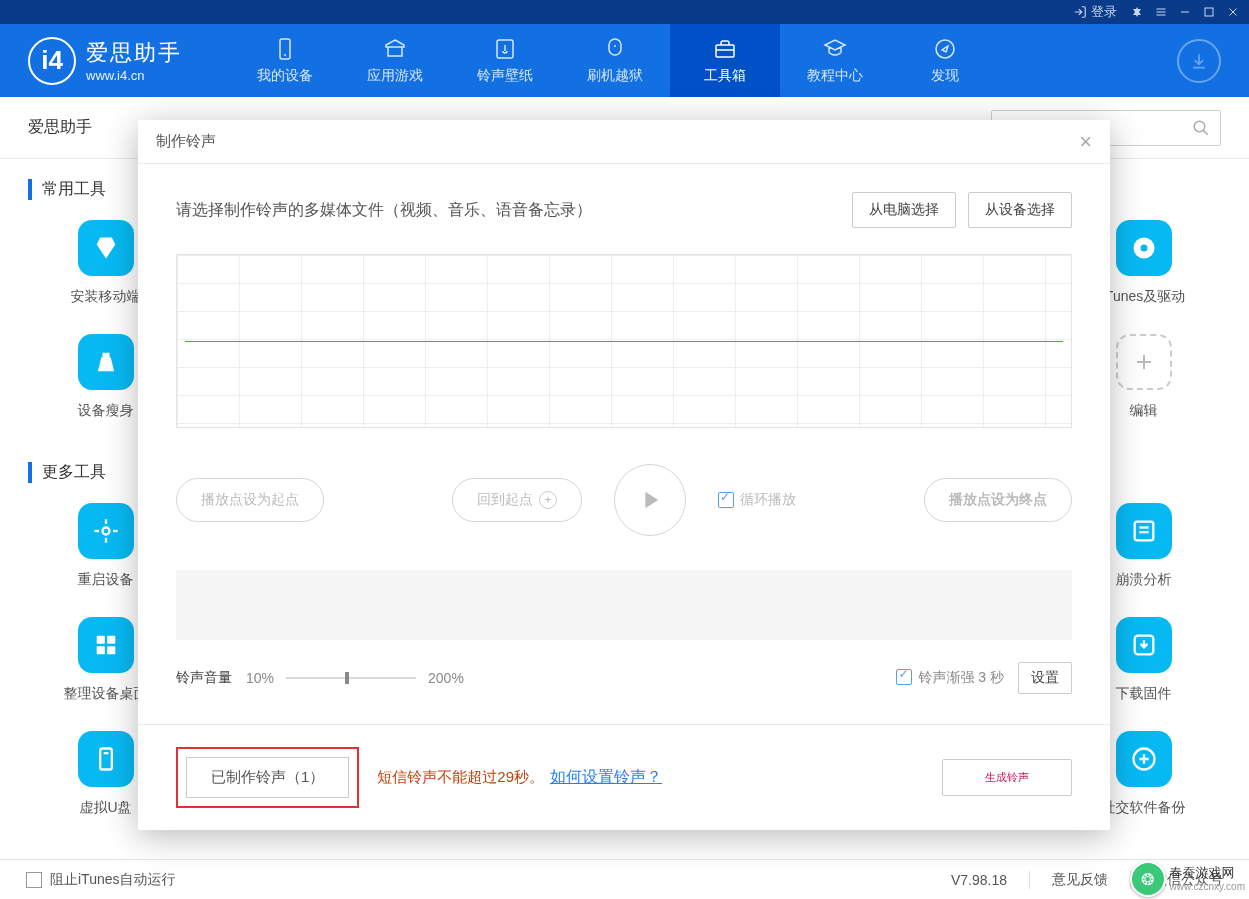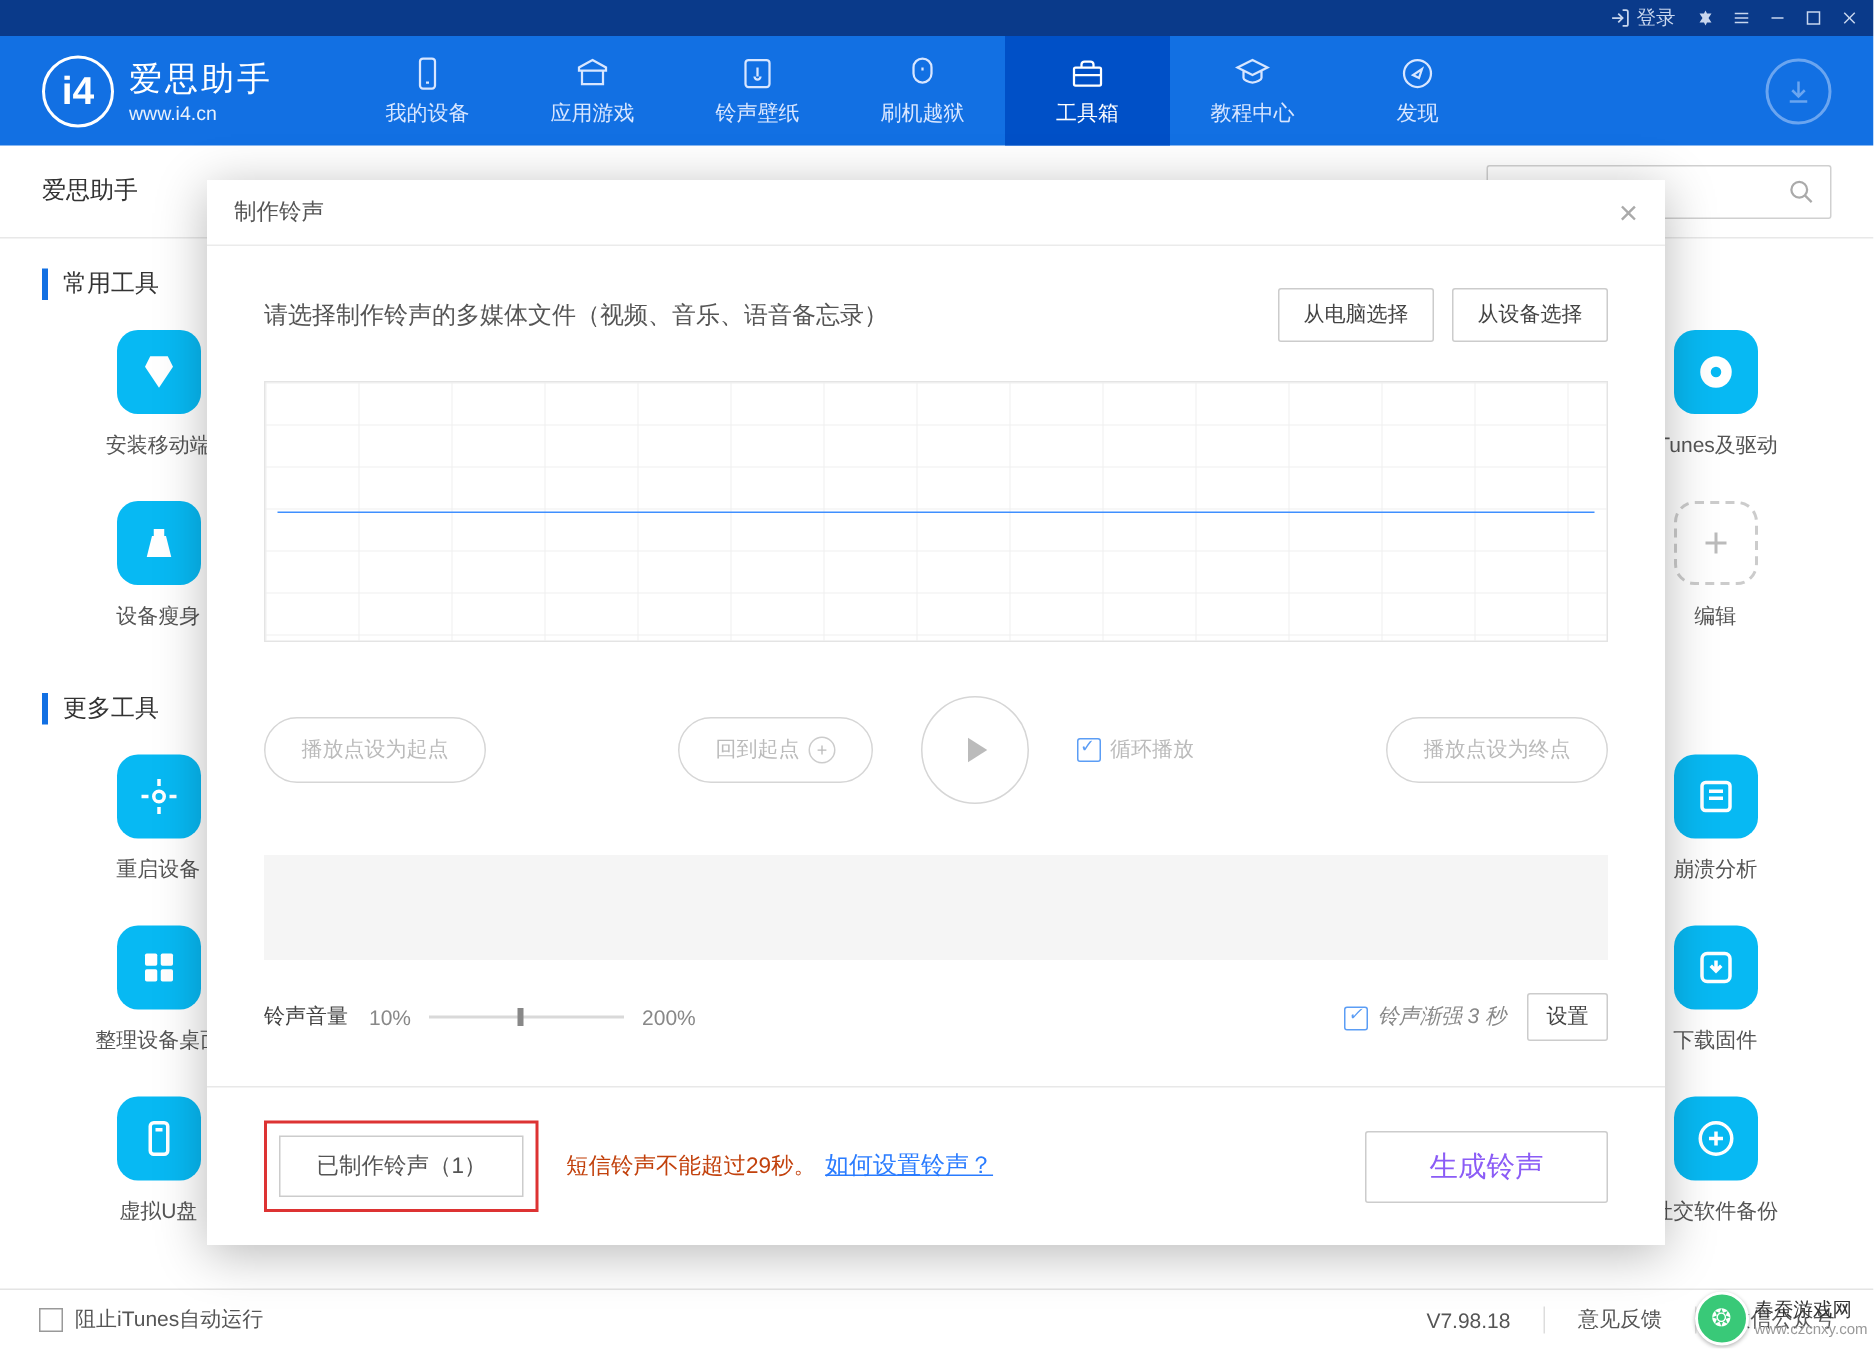--- a/index.html
+++ b/index.html
@@ -48,36 +48,36 @@
 .wave::after{content:"";position:absolute;top:50%;left:8px;right:8px;height:1px;background:#3f8fff;}
 .ctrl-row{display:flex;align-items:center;margin-bottom:34px;}
 .ctrl-btn{border:1px solid #d6d6d6;border-radius:28px;padding:12px 24px;font-size:14px;color:#bbb;background:#fff;}
 .back-btn{display:flex;align-items:center;margin-left:auto;}
 .back-plus{width:18px;height:18px;border:1px solid #ccc;border-radius:50%;display:inline-flex;align-items:center;justify-content:center;margin-left:6px;font-size:12px;}
 .play-btn{width:72px;height:72px;border:1px solid #d6d6d6;border-radius:50%;margin:0 32px;display:flex;align-items:center;justify-content:center;cursor:pointer;}
 .play-btn svg{color:#bbb;}
 .loop{display:flex;align-items:center;color:#bbb;font-size:14px;}
 .loop .chk{width:16px;height:16px;border:1px solid #5b9df5;border-radius:2px;margin-right:6px;position:relative;}
 .loop .chk::after{content:"✓";position:absolute;top:-3px;left:1px;color:#5b9df5;font-size:12px;}
-.end-btn{margin-left:auto;}
+.end-btn{margin-left:auto;font-weight:bold;}
 .grey-bar{height:70px;background:#f5f5f5;margin-bottom:22px;}
 .vol-row{display:flex;align-items:center;font-size:14px;color:#888;}
 .vol-label{color:#444;margin-right:14px;font-weight:500;}
 .slider{width:130px;height:2px;background:#d9d9d9;margin:0 12px;position:relative;}
 .slider .dot{position:absolute;top:-5px;left:45%;width:4px;height:12px;background:#888;}
-.fade-check{margin-left:auto;display:flex;align-items:flex-end;font-style:italic;}
+.fade-check{margin-left:auto;display:flex;align-items:flex-start;}
 .fade-check .chk2{width:16px;height:16px;border:1px solid #5b9df5;border-radius:2px;margin-right:6px;position:relative;}
 .fade-check .chk2::after{content:"✓";position:absolute;top:-3px;left:1px;color:#5b9df5;font-size:12px;}
 .set-btn{margin-left:14px;padding:6px 12px;}
 .modal-foot{border-top:1px solid #e8e8e8;padding:22px 38px;display:flex;align-items:center;}
 .redbox{border:2.5px solid #d33;padding:8px;margin-right:18px;}
 .made-btn{border:1px solid #ccc;background:#fff;padding:10px 24px;font-size:15px;color:#555;}
 .note{font-size:15px;color:#c2410c;}
 .link{color:#2a7cff;text-decoration:underline;margin-left:6px;cursor:pointer;}
-.gen-btn{margin-left:auto;padding:10px 42px;color:#8b5cf6;font-size:19px;}
+.gen-btn{margin-left:auto;padding:10px 42px;color:#be185d;font-size:11px;}
 .statusbar{position:absolute;bottom:0;left:0;right:0;height:40px;border-top:1px solid #e4e4e4;display:flex;align-items:center;padding:0 26px;font-size:14px;color:#555;background:#fff;z-index:5;}
 .statusbar .cb{width:16px;height:16px;border:1px solid #999;margin-right:8px;}
 .sep{width:1px;height:18px;background:#ddd;margin:0 22px;}
 .badge-logo{position:absolute;right:4px;bottom:2px;z-index:20;display:flex;align-items:center;}
 .badge-logo .ico{width:36px;height:36px;background:#39c978;border-radius:50%;border:2px solid #fff;box-shadow:0 1px 3px rgba(0,0,0,.3);display:flex;align-items:center;justify-content:center;color:#fff;font-size:16px;}
 .badge-logo .txt{margin-left:4px;font-size:13px;color:#333;display:flex;flex-direction:column;line-height:1.1;}
 .badge-logo .sub{font-size:10px;color:#999;}
 </style>
 </head>
 <body>

